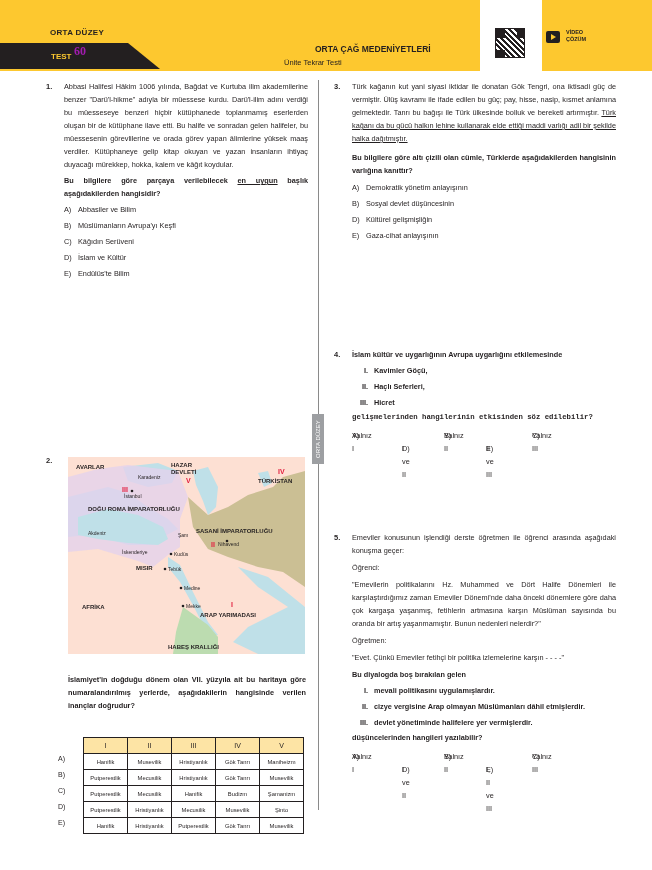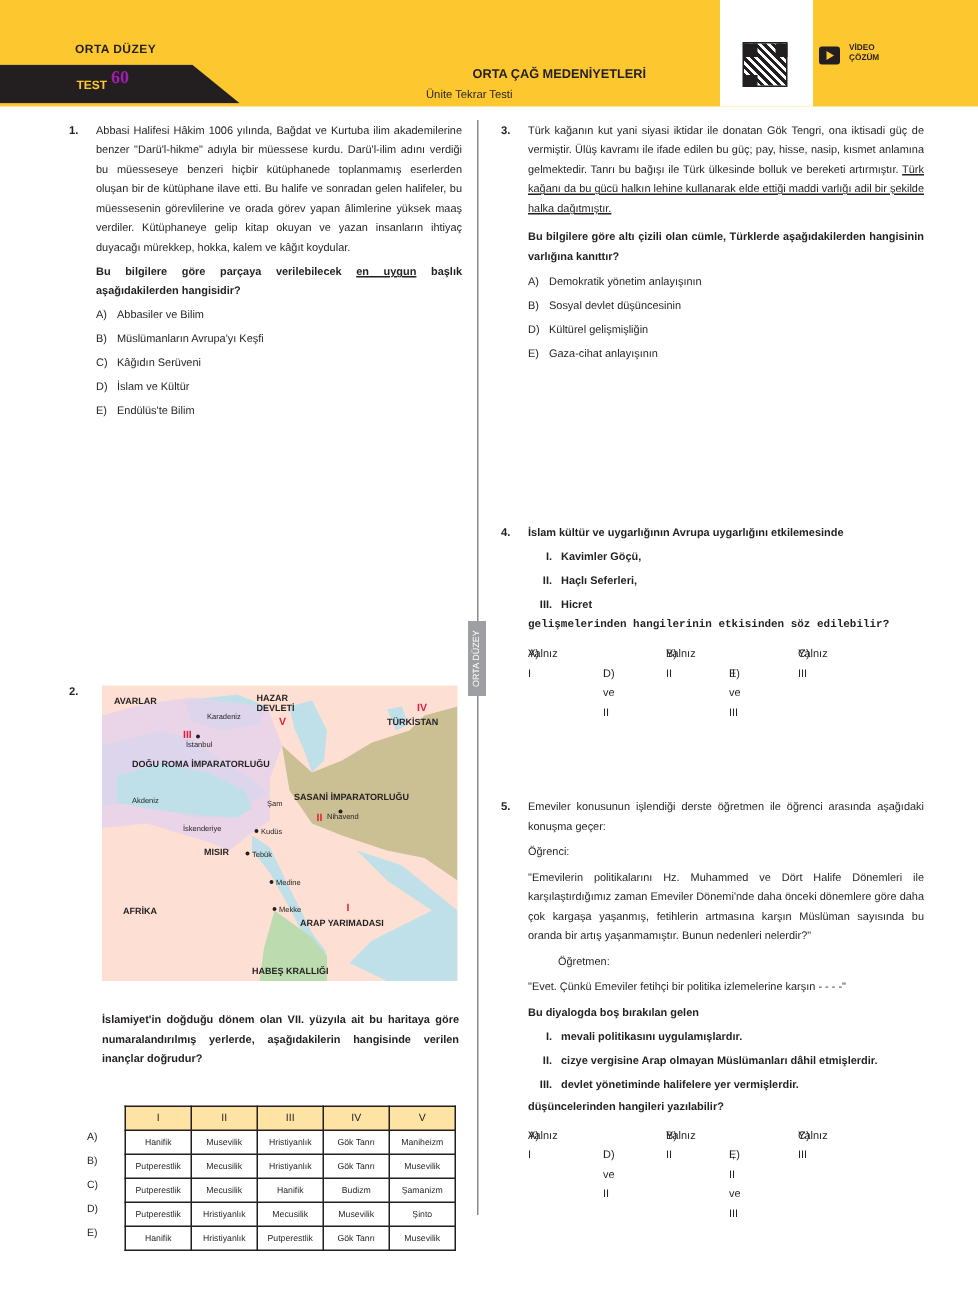--- a/index.html
+++ b/index.html
@@ -250,21 +250,21 @@
     </div>
   </div>
 </div>
 
 <div class="q" style="left:334px; top:531px; width:282px;">
   <span class="qnum">5.</span>
   <div class="qbody">
     <p>Emeviler konusunun işlendiği derste öğretmen ile öğrenci arasında aşağıdaki konuşma geçer:</p>
     <p style="margin-top:4px;">Öğrenci:</p>
     <p style="margin-top:4px;">"Emevilerin politikalarını Hz. Muhammed ve Dört Halife Dönemleri ile karşılaştırdığımız zaman Emeviler Dönemi'nde daha önceki dönemlere göre daha çok kargaşa yaşanmış, fetihlerin artmasına karşın Müslüman sayısında bu oranda bir artış yaşanmamıştır. Bunun nedenleri nelerdir?"</p>
-    <p style="margin-top:4px;margin-left:20px;">Öğretmen:</p>
+    <p style="margin-top:4px;">Öğretmen:</p>
     <p style="margin-top:4px;">"Evet. Çünkü Emeviler fetihçi bir politika izlemelerine karşın - - - -"</p>
     <p class="stem" style="margin-top:4px;">Bu diyalogda boş bırakılan gelen</p>
     <div style="margin-top:2px;">
       <span class="roman"><span class="rn">I.</span><span>mevali politikasını uygulamışlardır.</span></span>
       <span class="roman" style="line-height:13px; padding:1px 0 2px 22px; text-indent:-22px;"><span class="rn">II.</span><span>cizye vergisine Arap olmayan Müslümanları dâhil etmişlerdir.</span></span>
       <span class="roman"><span class="rn">III.</span><span>devlet yönetiminde halifelere yer vermişlerdir.</span></span>
     </div>
     <p class="stem" style="margin-top:0;">düşüncelerinden hangileri yazılabilir?</p>
     <div class="grid3" style="margin-top:6px;">
       <span style="left:0; top:0;">

